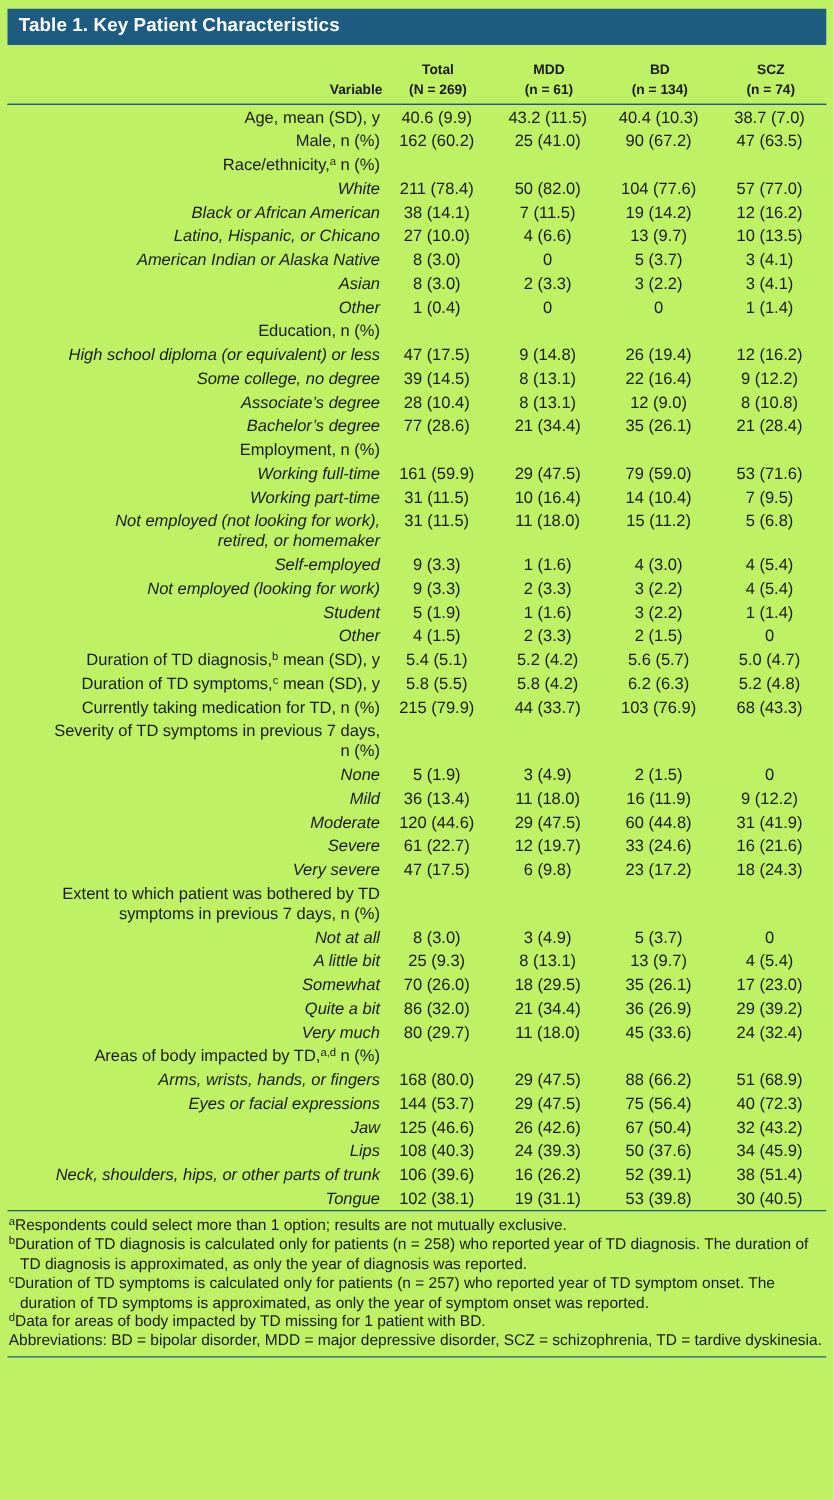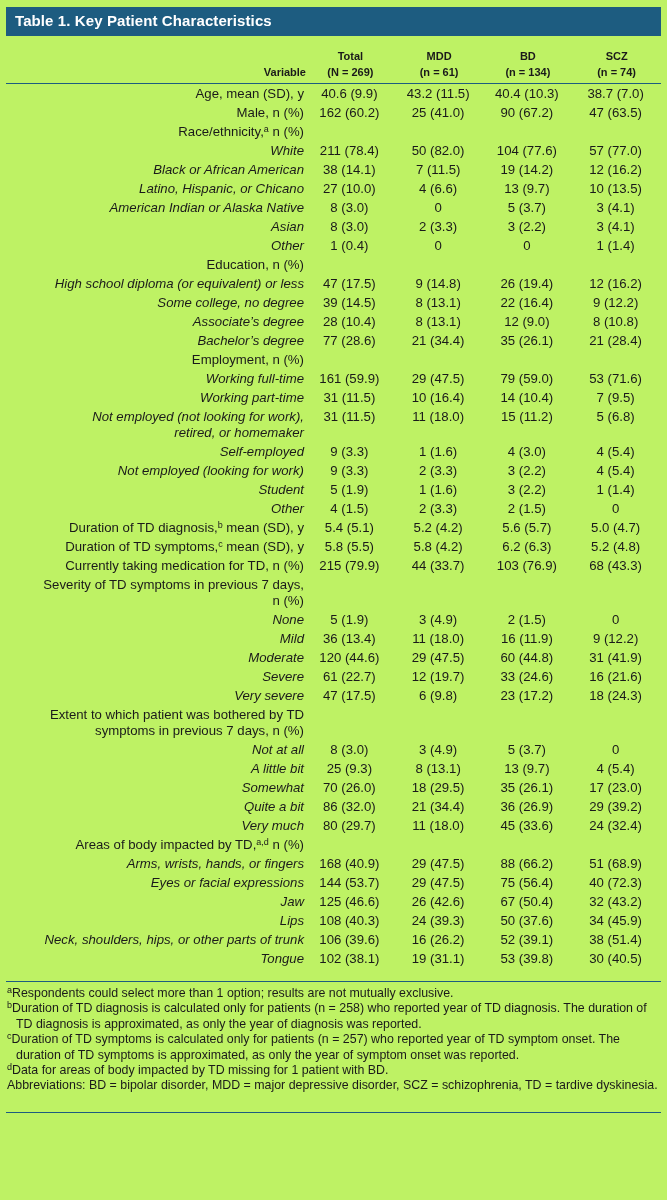--- a/index.html
+++ b/index.html
@@ -60,24 +60,24 @@
   td.lbl.ind1 { padding-left: 17px; font-style: italic; }
   td.val { text-align: center; white-space: nowrap; }
   sup {
     font-size: 9px;
     line-height: 0;
     vertical-align: baseline;
     position: relative;
     top: -4px;
   }
   .footnotes {
-    margin-top: 13px;
+    margin-top: 0;
     border-top: 1.5px solid var(--accent);
     border-bottom: 1.5px solid var(--accent);
-    padding: 4px 1px 18px 1px;
+    padding: 4px 1px 4px 1px;
   }
   .fn {
     font-size: 12.4px;
     line-height: 15.4px;
     padding-left: 9px;
     text-indent: -9px;
   }
 </style>
 </head>
 <body>
@@ -377,21 +377,21 @@
         </tr>
         <tr>
           <td class="lbl ind0">Areas of body impacted by TD,<sup>a,d</sup> n (%)</td>
           <td class="val"></td>
           <td class="val"></td>
           <td class="val"></td>
           <td class="val"></td>
         </tr>
         <tr>
           <td class="lbl ind1">Arms, wrists, hands, or fingers</td>
-          <td class="val">168 (40.9)</td>
+          <td class="val">168 (80.0)</td>
           <td class="val">29 (47.5)</td>
           <td class="val">88 (66.2)</td>
           <td class="val">51 (68.9)</td>
         </tr>
         <tr>
           <td class="lbl ind1">Eyes or facial expressions</td>
           <td class="val">144 (53.7)</td>
           <td class="val">29 (47.5)</td>
           <td class="val">75 (56.4)</td>
           <td class="val">40 (72.3)</td>

